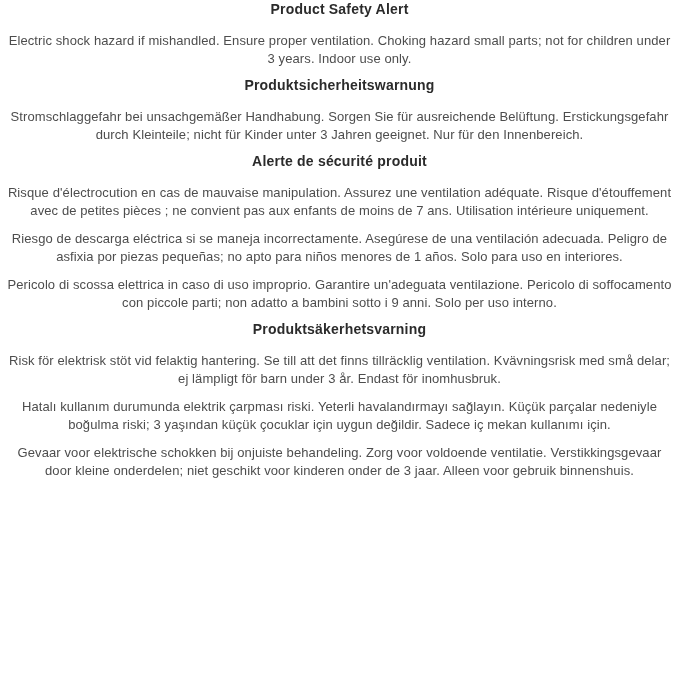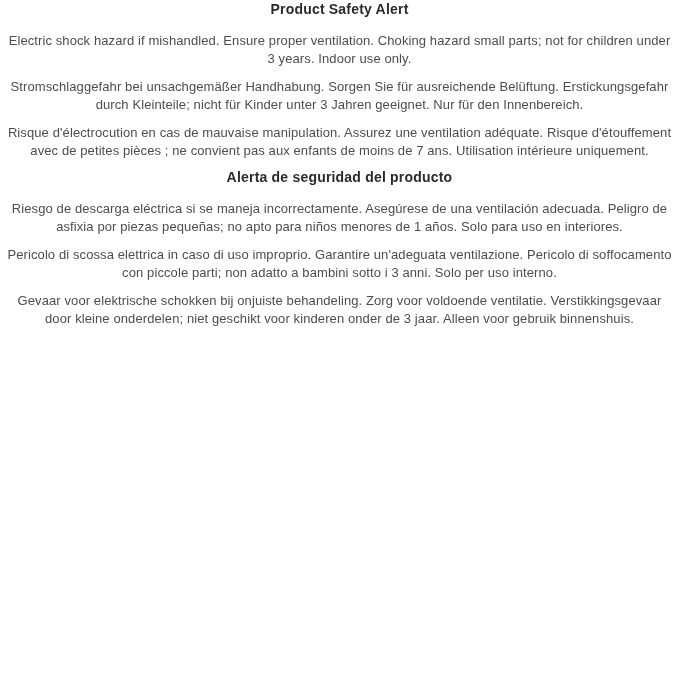--- a/index.html
+++ b/index.html
@@ -44,38 +44,44 @@
 <body>
 
 <div class="page">
 
   <section class="lang-section">
     <h2 class="heading">Product Safety Alert</h2>
     <p class="body-text">Electric shock hazard if mishandled. Ensure proper ventilation. Choking hazard small parts; not for children under 3 years. Indoor use only.</p>
   </section>
 
   <section class="lang-section">
+    <h2 class="heading">Produktsicherheitswarnung</h2>
     <p class="body-text">Stromschlaggefahr bei unsachgemäßer Handhabung. Sorgen Sie für ausreichende Belüftung. Erstickungsgefahr durch Kleinteile; nicht für Kinder unter 3 Jahren geeignet. Nur für den Innenbereich.</p>
   </section>
 
   <section class="lang-section">
+    <h2 class="heading">Alerte de sécurité produit</h2>
     <p class="body-text">Risque d'électrocution en cas de mauvaise manipulation. Assurez une ventilation adéquate. Risque d'étouffement avec de petites pièces ; ne convient pas aux enfants de moins de 7 ans. Utilisation intérieure uniquement.</p>
   </section>
 
   <section class="lang-section">
-    <h2 class="heading">Alerta de seguridad del producto</h2>
     <p class="body-text">Riesgo de descarga eléctrica si se maneja incorrectamente. Asegúrese de una ventilación adecuada. Peligro de asfixia por piezas pequeñas; no apto para niños menores de 1 años. Solo para uso en interiores.</p>
   </section>
 
   <section class="lang-section">
-    <p class="body-text">Pericolo di scossa elettrica in caso di uso improprio. Garantire un'adeguata ventilazione. Pericolo di soffocamento con piccole parti; non adatto a bambini sotto i 3 anni. Solo per uso interno.</p>
+    <p class="body-text">Pericolo di scossa elettrica in caso di uso improprio. Garantire un'adeguata ventilazione. Pericolo di soffocamento con piccole parti; non adatto a bambini sotto i 9 anni. Solo per uso interno.</p>
   </section>
 
+  <section class="lang-section">
+    <h2 class="heading">Produktsäkerhetsvarning</h2>
+    <p class="body-text">Risk för elektrisk stöt vid felaktig hantering. Se till att det finns tillräcklig ventilation. Kvävningsrisk med små delar; ej lämpligt för barn under 3 år. Endast för inomhusbruk.</p>
+  </section>
 
   <section class="lang-section">
+    <p class="body-text">Hatalı kullanım durumunda elektrik çarpması riski. Yeterli havalandırmayı sağlayın. Küçük parçalar nedeniyle boğulma riski; 3 yaşından küçük çocuklar için uygun değildir. Sadece iç mekan kullanımı için.</p>
   </section>
 
   <section class="lang-section">
   </section>
 
   <section class="lang-section">
     <p class="body-text">Gevaar voor elektrische schokken bij onjuiste behandeling. Zorg voor voldoende ventilatie. Verstikkingsgevaar door kleine onderdelen; niet geschikt voor kinderen onder de 3 jaar. Alleen voor gebruik binnenshuis.</p>
   </section>
 
 </div>

